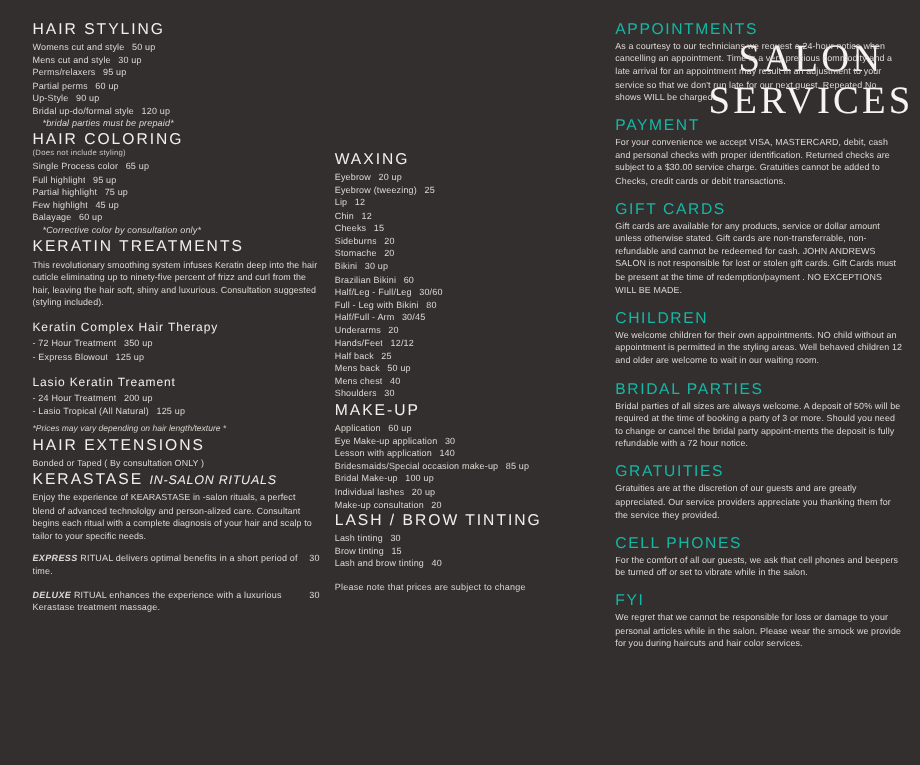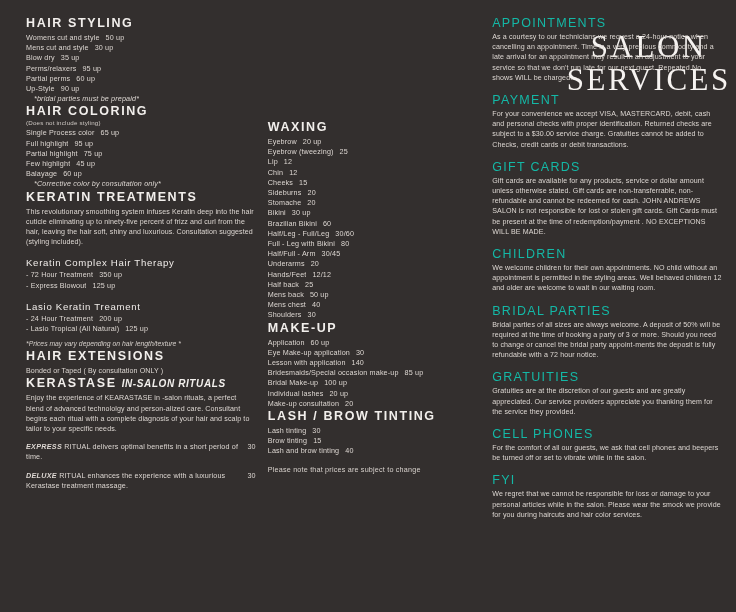--- a/index.html
+++ b/index.html
@@ -21,21 +21,21 @@
     gap: 0;
   }
   .col { position: relative; }
   .col-left { width: 248px; padding-right: 10px; }
   .col-mid { width: 228px; padding-right: 8px; padding-left: 2px; }
   .col-right { width: 244px; padding-left: 6px; }
 
   h2.sec {
     font-family: "Liberation Sans", sans-serif;
     font-size: 12.5px;
-    font-weight: 700;
+    font-weight: 400;
     letter-spacing: 1.6px;
     margin: 0 0 3px 0;
     color: #f2efec;
   }
   .sec-gap { margin-top: 13px; }
   .note {
     font-size: 6.2px;
     color: #cfc9c4;
     margin: -2px 0 2px 0;
     letter-spacing: .2px;
@@ -128,34 +128,34 @@
     <div class="rows">
       <div class="row">
           <span class="lbl">Womens cut and style</span>
           <span class="val">50 up</span>
         </div>
       <div class="row">
           <span class="lbl">Mens cut and style</span>
           <span class="val">30 up</span>
         </div>
       <div class="row">
-          <span class="lbl">Blow dry</span>
-          <span class="val">35 up</span>
-        </div>
-      <div class="row">
           <span class="lbl">Perms/relaxers</span>
           <span class="val">95 up</span>
         </div>
       <div class="row">
           <span class="lbl">Partial perms</span>
           <span class="val">60 up</span>
         </div>
       <div class="row">
           <span class="lbl">Up-Style</span>
           <span class="val">90 up</span>
+        </div>
+      <div class="row">
+          <span class="lbl">Bridal up-do/formal style</span>
+          <span class="val">120 up</span>
         </div>
       <div class="row indent">
           <span class="lbl">*bridal parties must be prepaid*</span>
         </div>
     </div>
 
     <h2 class="sec sec-gap">HAIR  COLORING</h2>
     <div class="note">(Does not include styling)</div>
     <div class="rows">
       <div class="row">

